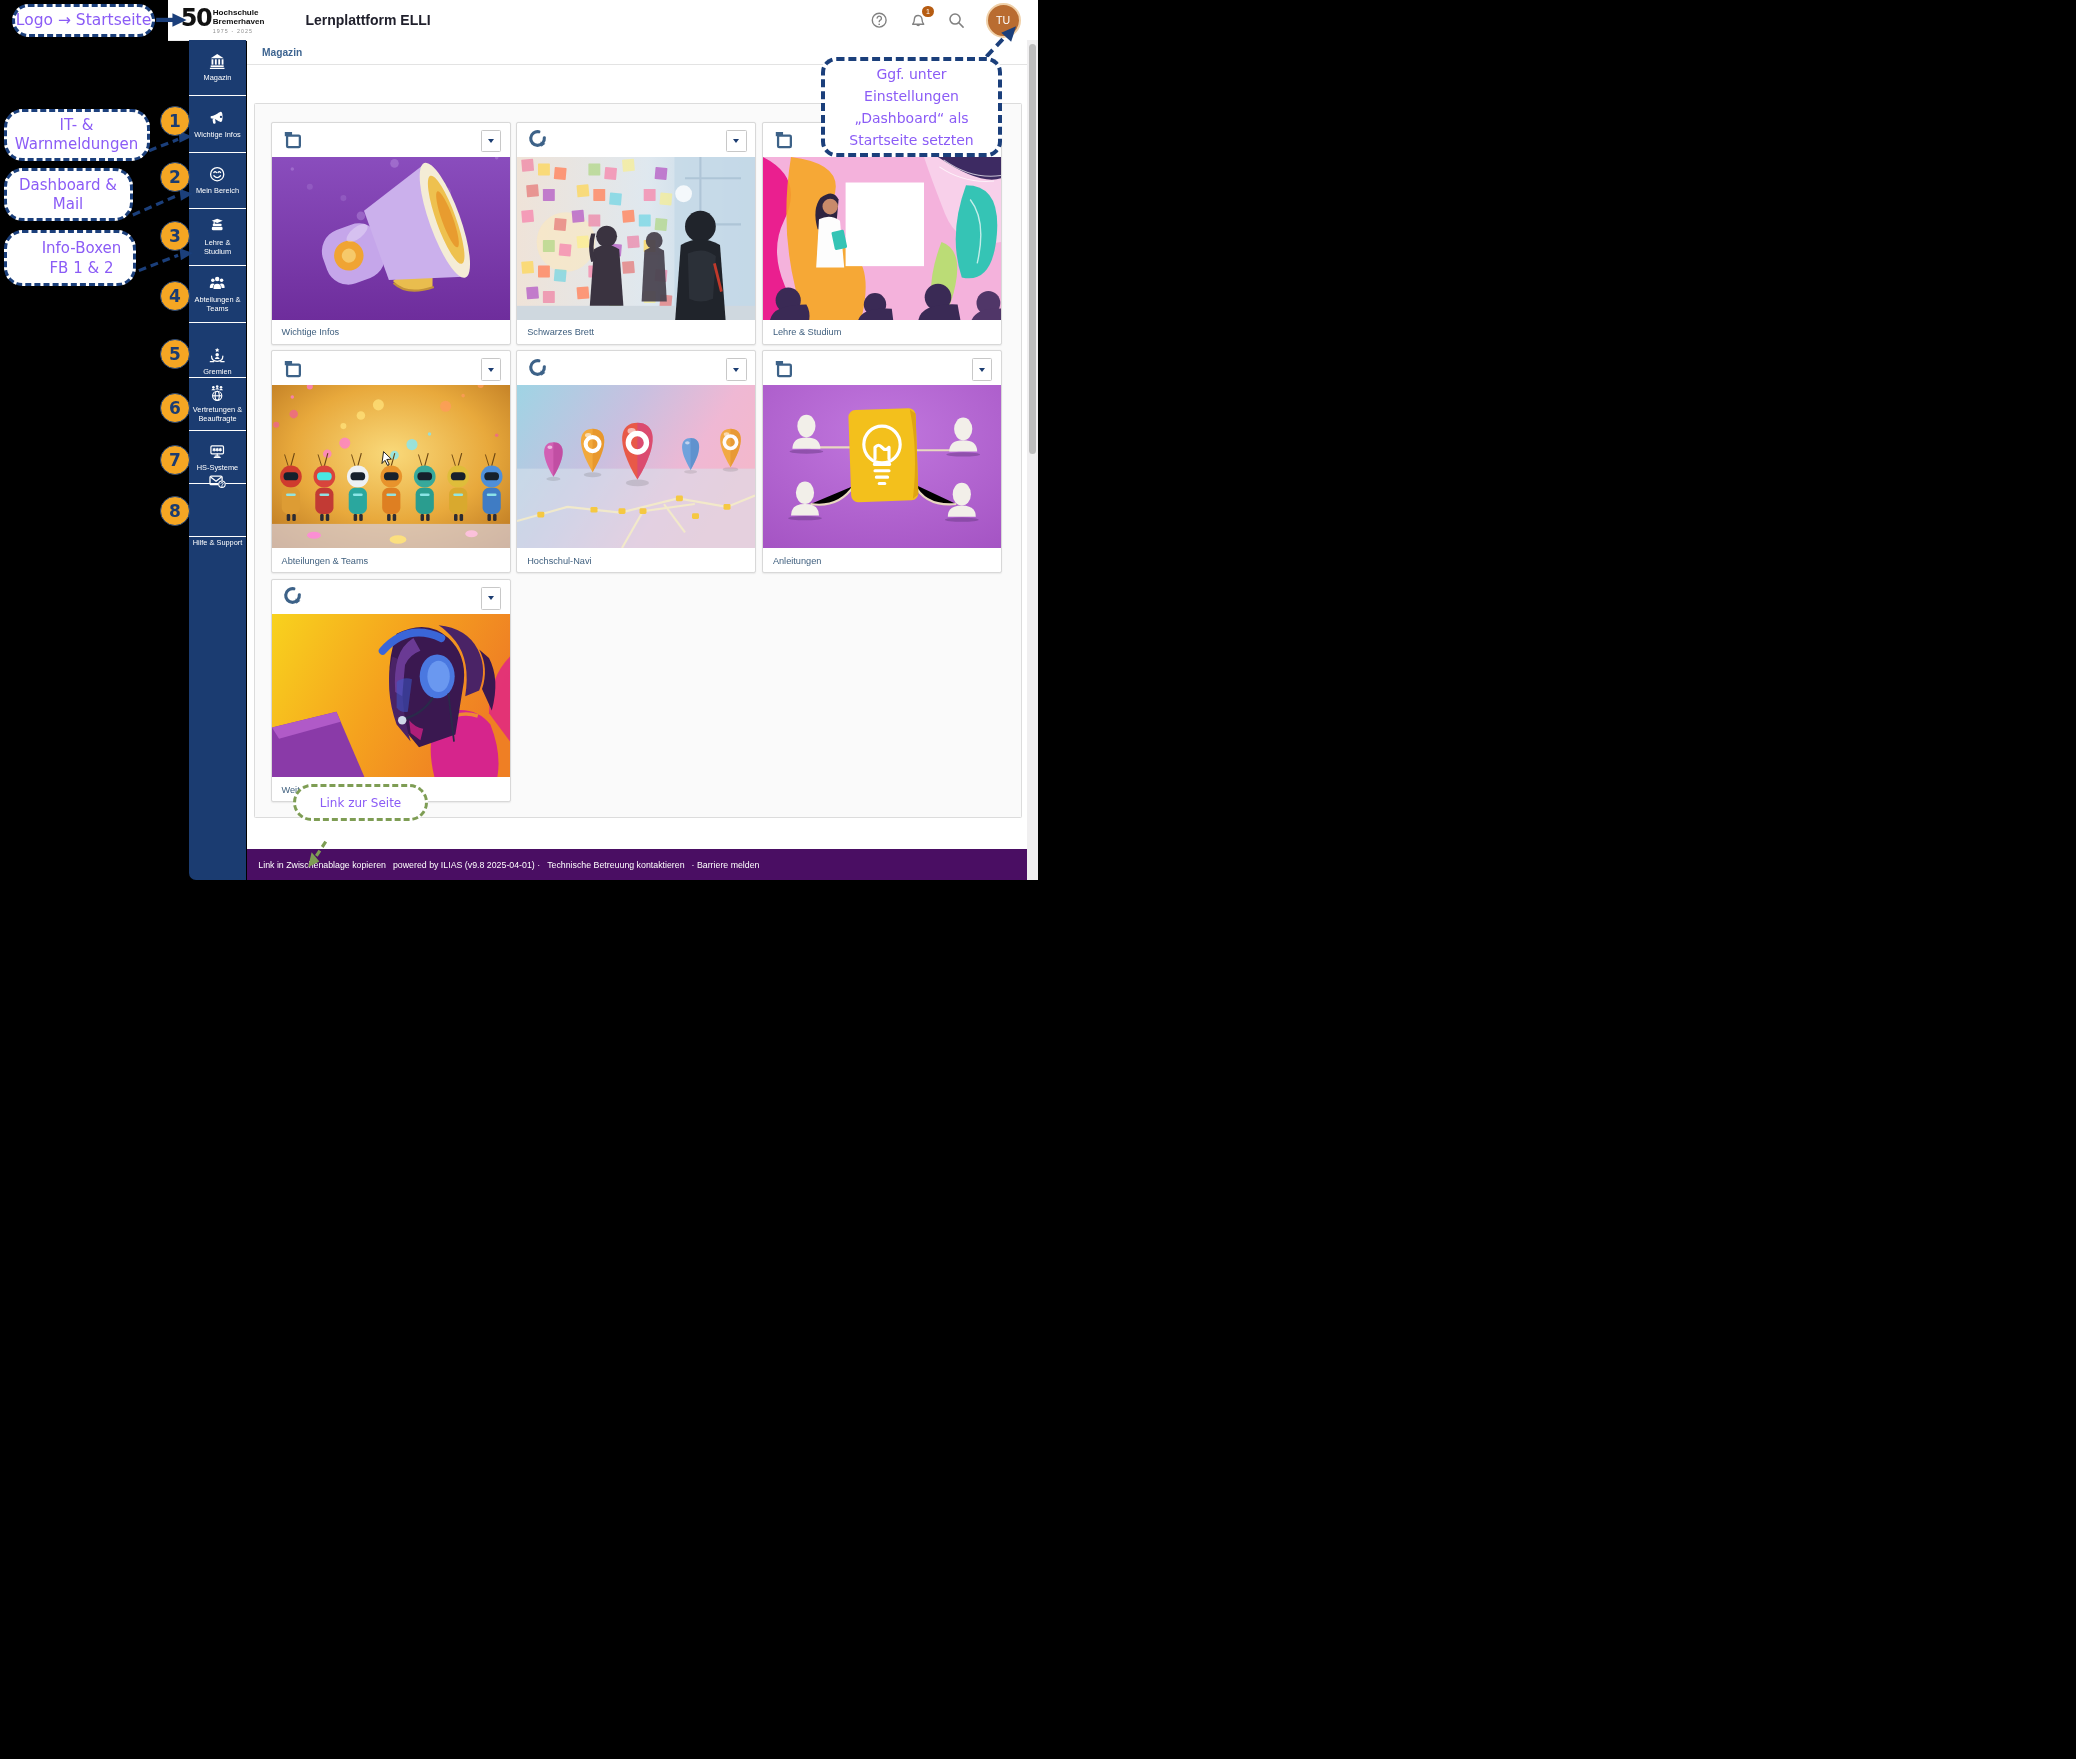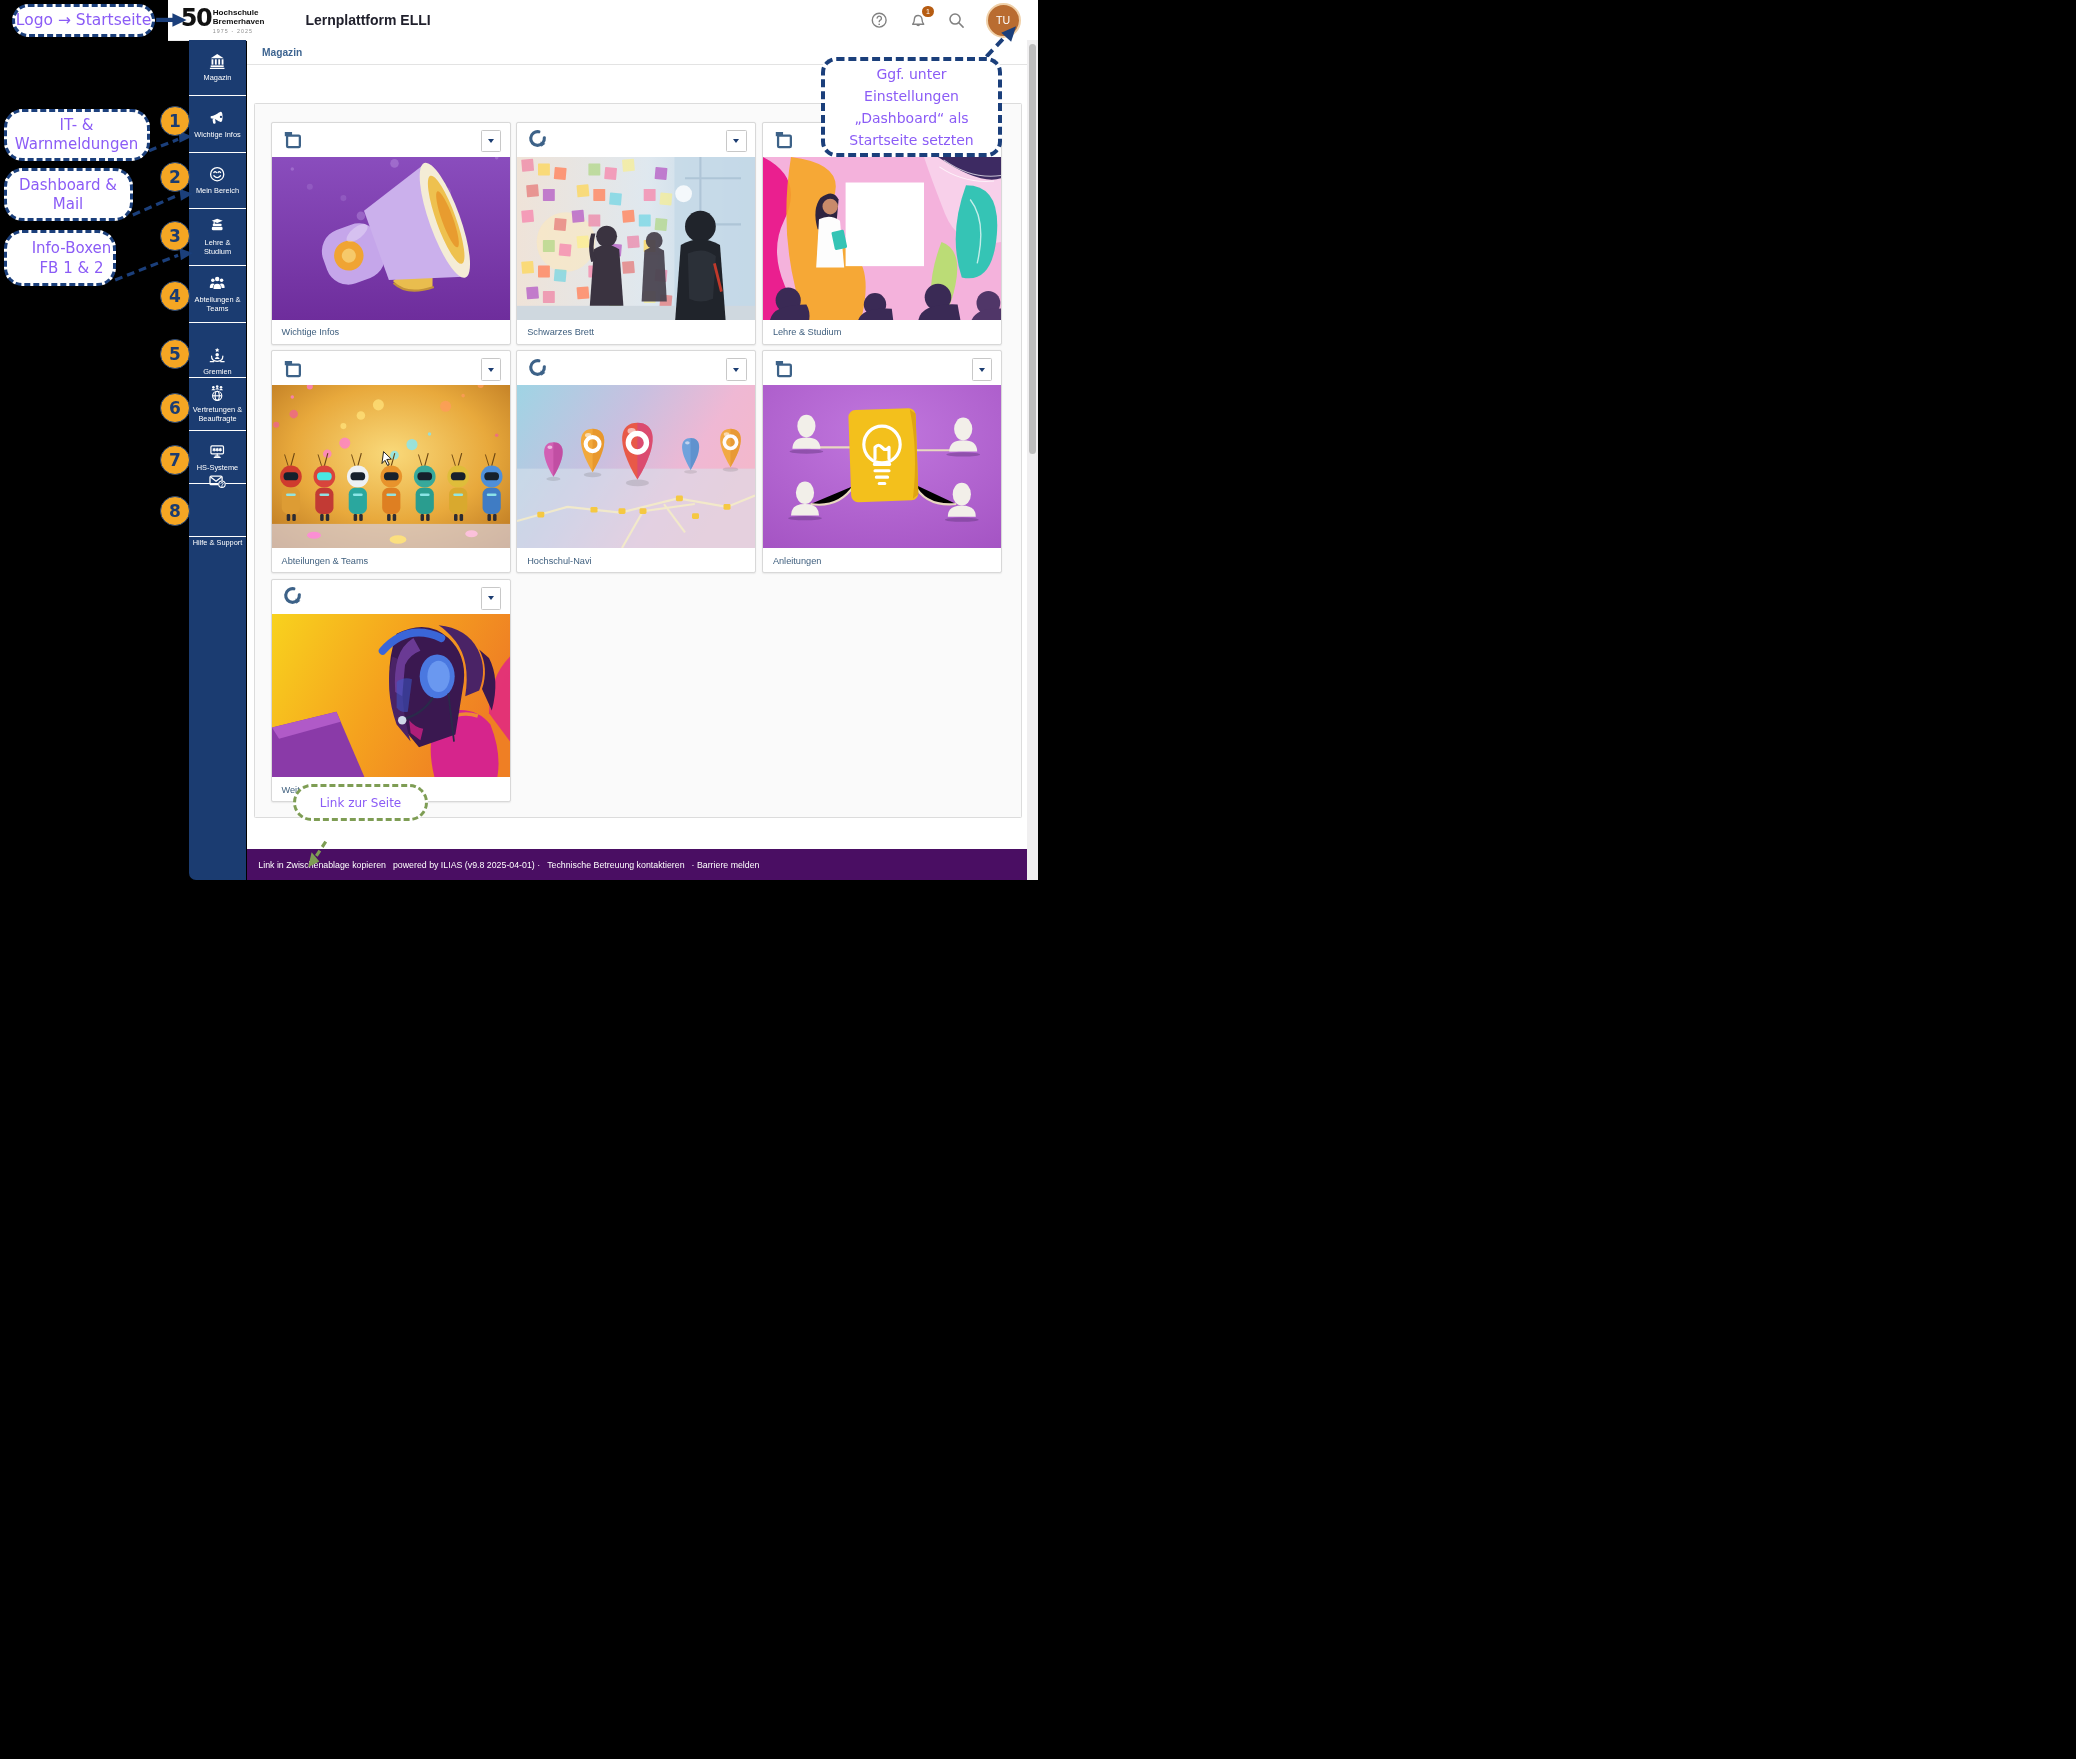--- a/index.html
+++ b/index.html
@@ -59,21 +59,21 @@
   
   .scrollbar{position:absolute;right:0;top:40px;width:11.3px;height:840px;background:#f0eff0;z-index:40;}
   .thumb{position:absolute;left:2.1px;top:4.2px;width:7px;height:410px;background:#bdbdbd;border-radius:4.2px;}
   
   .callout{position:absolute;background:#fff;border:3.5px dashed #1b3f7b;z-index:60;
            font-family:"DejaVu Sans",sans-serif;color:#8b5cf6;display:flex;flex-direction:column;
            align-items:center;justify-content:center;text-align:center;box-sizing:border-box;}
   .co-logo{left:12px;top:3.5px;width:143px;height:33px;border-radius:18.4px;font-size:15.5px;}
   .co-side-0{left:3.5px;top:109px;width:146px;height:52px;border-radius:18.4px;font-size:15px;line-height:19px;}
   .co-side-1{left:3.5px;top:168px;width:129px;height:53px;border-radius:18.4px;font-size:15px;line-height:19px;}
-  .co-side-2{left:3.5px;top:230px;width:112px;height:56px;border-radius:18.4px;font-size:15px;line-height:20px;padding-left:24px;}
+  .co-side-2{left:3.5px;top:230px;width:132px;height:56px;border-radius:18.4px;font-size:15px;line-height:20px;padding-left:24px;}
   .co-settings{left:821px;top:57px;width:181px;height:100px;border-radius:15.5px;border-width:4.2px;
                font-size:14px;line-height:22px;}
   .co-link{left:293px;top:784px;width:135px;height:37px;border-radius:19px;border-color:#7e9d54;font-size:12px;z-index:60;}
   .num-circle{position:absolute;width:30px;height:30px;border-radius:50%;background:#f5a623;
               border:1.8px solid #24477d;box-sizing:border-box;z-index:55;display:flex;align-items:center;
               justify-content:center;font-family:"DejaVu Sans",sans-serif;font-weight:bold;font-size:17px;color:#1b3c71;}
   #anno-svg{position:absolute;left:0;top:0;width:1038px;height:880px;z-index:50;pointer-events:none;}
   #cursor{position:absolute;left:380px;top:450px;width:15.5px;height:15.5px;z-index:70;pointer-events:none;}
 </style>
 </head>

